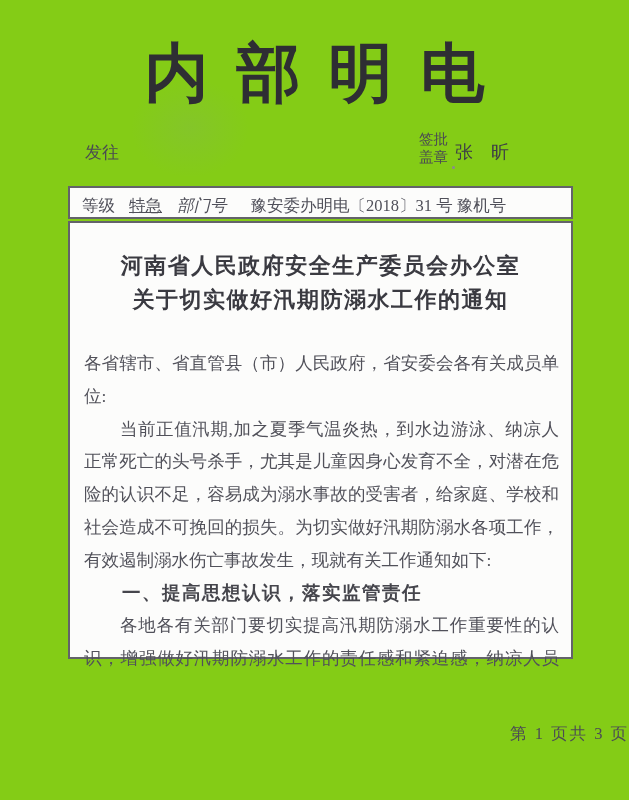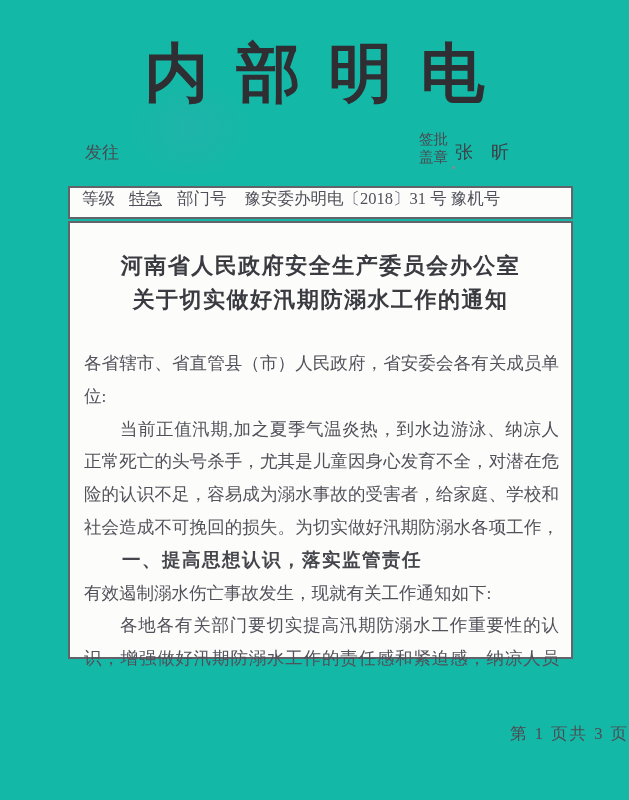--- a/index.html
+++ b/index.html
@@ -5,21 +5,21 @@
   html, body { margin: 0; padding: 0; }
   body {
     width: 629px; height: 800px;
     background: #f2f2f0;
     font-family: "Liberation Serif", serif;
     position: relative;
     overflow: hidden;
   }
   .page {
     position: absolute; inset: 0;
-    background: #14b8a6;
+    background: #84cc16;
   }
   
   .smudge {
     position: absolute; left: 130px; top: 78px; width: 120px; height: 100px;
     background: radial-gradient(ellipse at center, rgba(130,140,205,0.10), rgba(130,140,205,0) 70%);
     pointer-events: none;
   }
   .masthead {
     position: absolute; top: 30px; left: 0; right: 0;
     margin: 0;
@@ -47,28 +47,28 @@
   .signer {
     position: absolute; top: 140px; left: 455px;
     font-size: 18px; color: #3e3e46;
   }
   .meta-box {
     position: absolute; left: 68px; top: 186px;
     width: 505px; height: 33px;
     border: 2px solid #63636a;
     box-sizing: border-box;
     background: #fcfcfb;
-    display: flex; align-items: flex-start;
+    display: flex; align-items: flex-end;
     padding-left: 12px;
     font-size: 16.5px; color: #50505a;
     white-space: nowrap;
   }
   .meta-box .m-grade  { margin-right: 14px; }
   .meta-box .m-gradev { margin-right: 15px; text-decoration: underline; }
-  .meta-box .m-dept   { margin-right: 18px; }
+  .meta-box .m-dept   { margin-right: 24px; font-style: italic; }
   .meta-box .m-docno  { margin-right: 4px; }
   .content-box {
     position: absolute; left: 68px; top: 221px;
     width: 505px; height: 438px;
     border: 2px solid #63636a;
     box-sizing: border-box;
     background: #fcfcfb;
   }
   .doc-title {
     margin-top: 26px;
@@ -138,22 +138,22 @@
       <div>河南省人民政府安全生产委员会办公室</div>
       <div>关于切实做好汛期防溺水工作的通知</div>
     </div>
     <div class="body-text">
       <div class="line full">各省辖市、省直管县（市）人民政府，省安委会各有关成员单</div>
       <div class="line">位:</div>
       <div class="line indent full">当前正值汛期,加之夏季气温炎热，到水边游泳、纳凉人员</div>
       <div class="line full">正常死亡的头号杀手，尤其是儿童因身心发育不全，对潜在危</div>
       <div class="line full">险的认识不足，容易成为溺水事故的受害者，给家庭、学校和</div>
       <div class="line full">社会造成不可挽回的损失。为切实做好汛期防溺水各项工作，</div>
+      <div class="line">有效遏制溺水伤亡事故发生，现就有关工作通知如下:</div>
       <div class="line indent bold-head">一、提高思想认识，落实监管责任</div>
-      <div class="line">有效遏制溺水伤亡事故发生，现就有关工作通知如下:</div>
       <div class="line indent full">各地各有关部门要切实提高汛期防溺水工作重要性的认</div>
       <div class="line full">识，增强做好汛期防溺水工作的责任感和紧迫感，纳凉人员</div>
     </div>
   </div>
 
   <div class="footer">第 1 页共 3 页</div>
 
 </div>
 
 </body></html>

